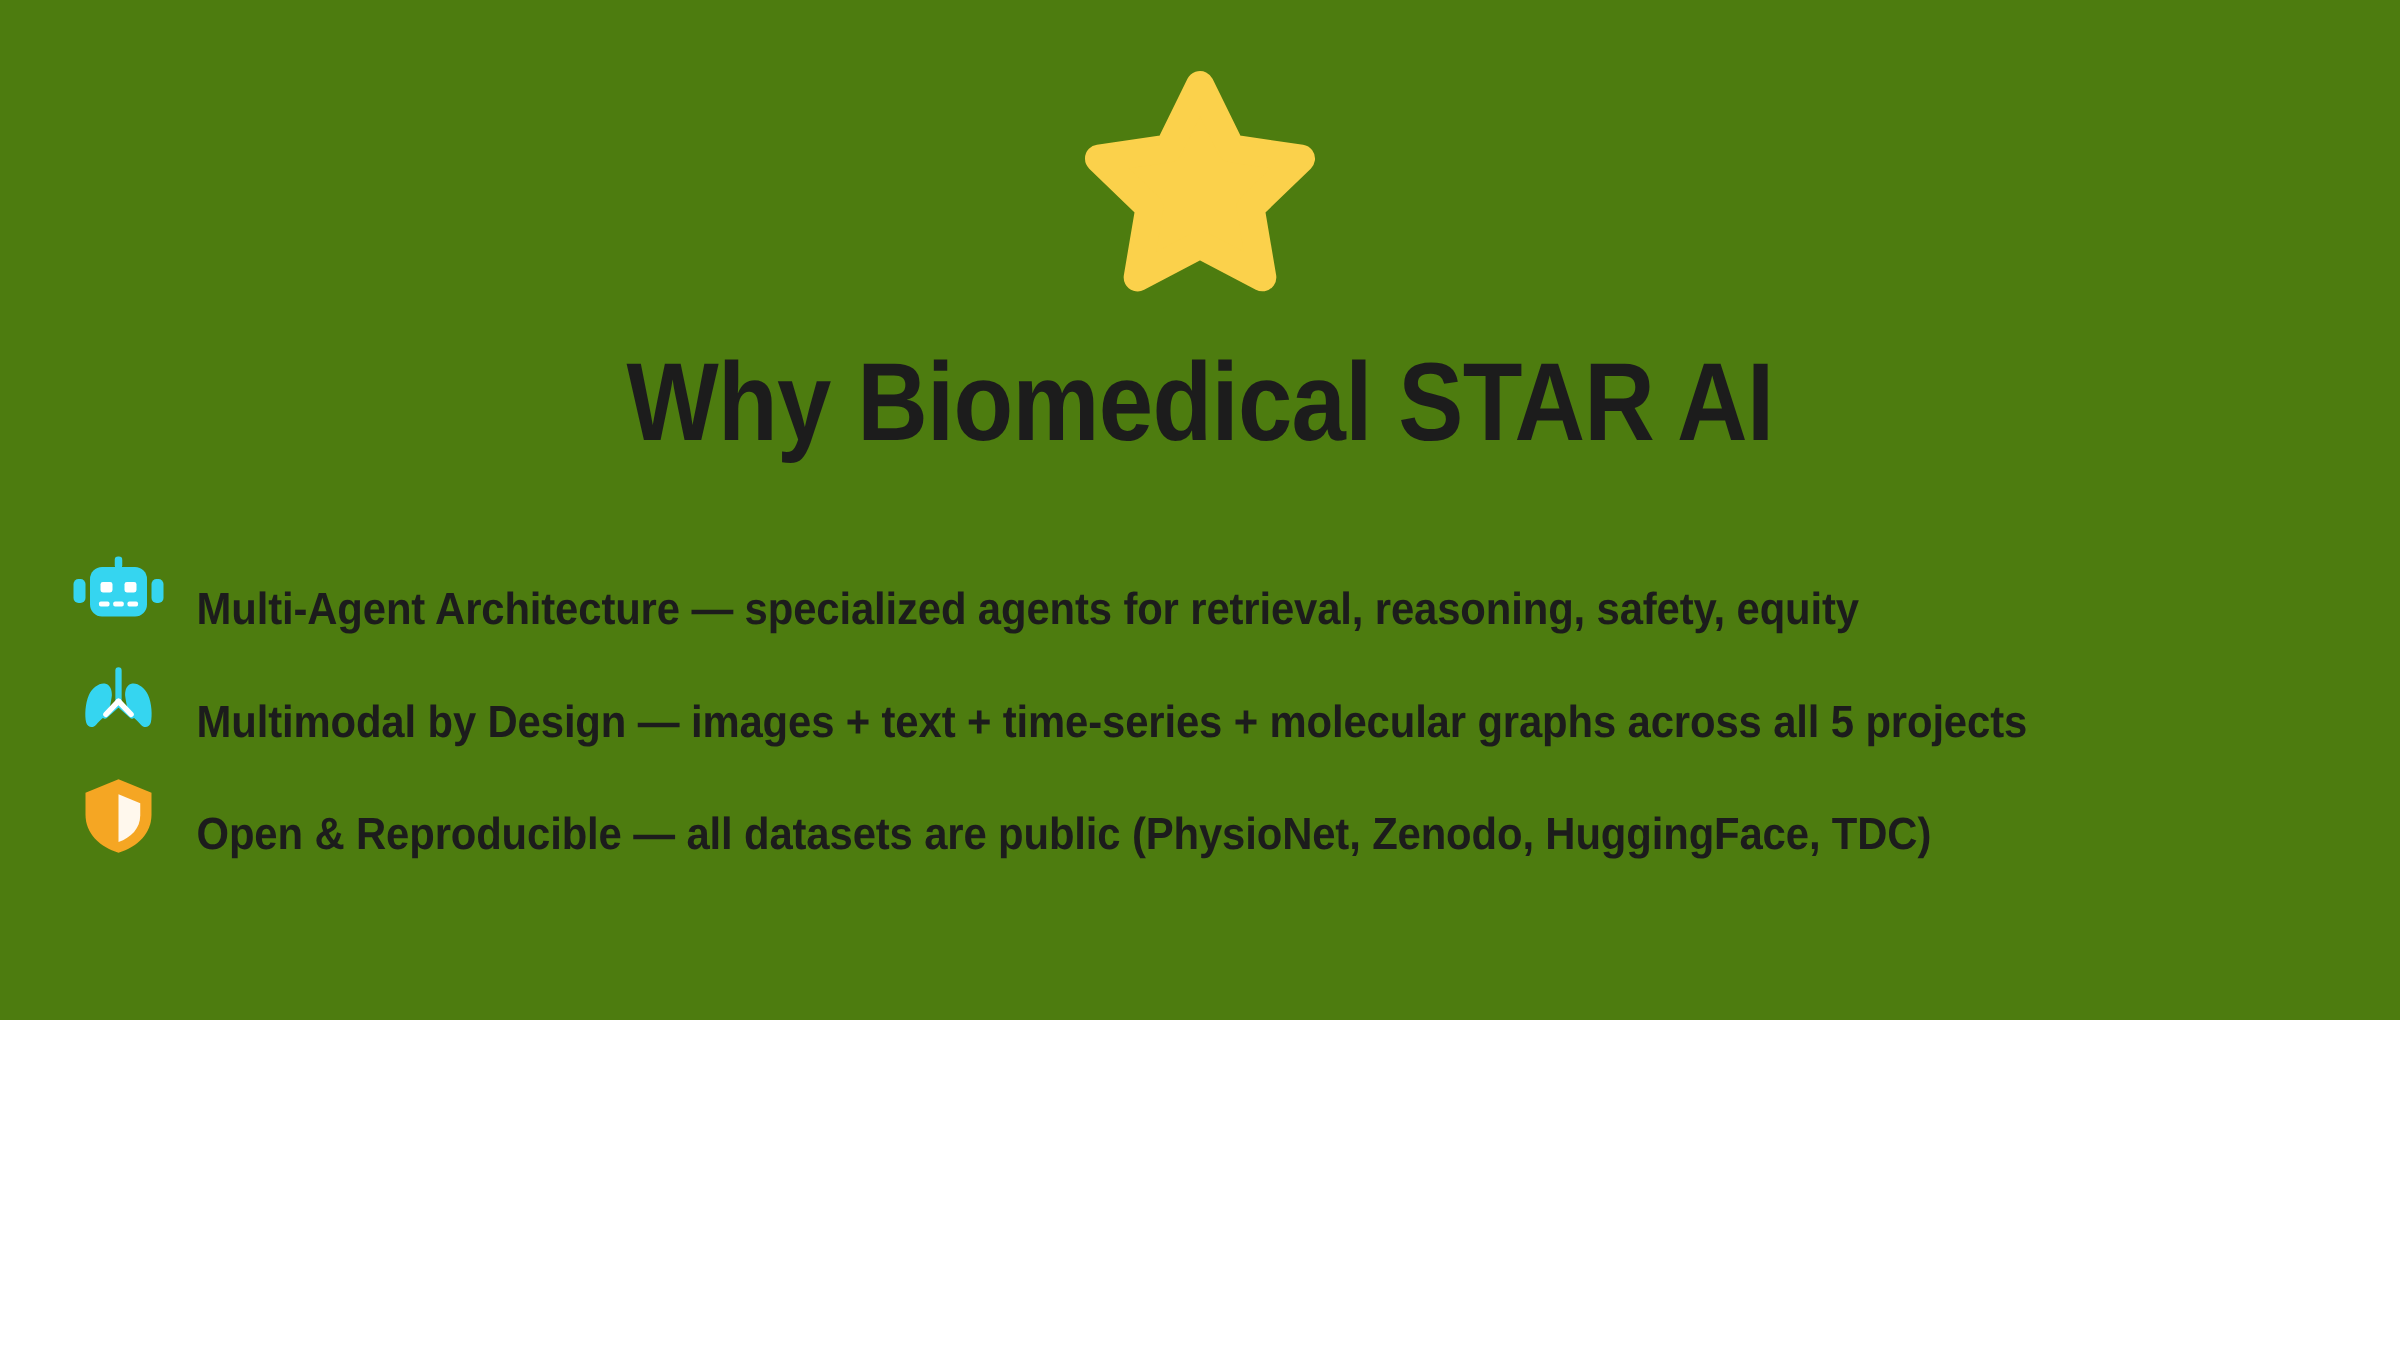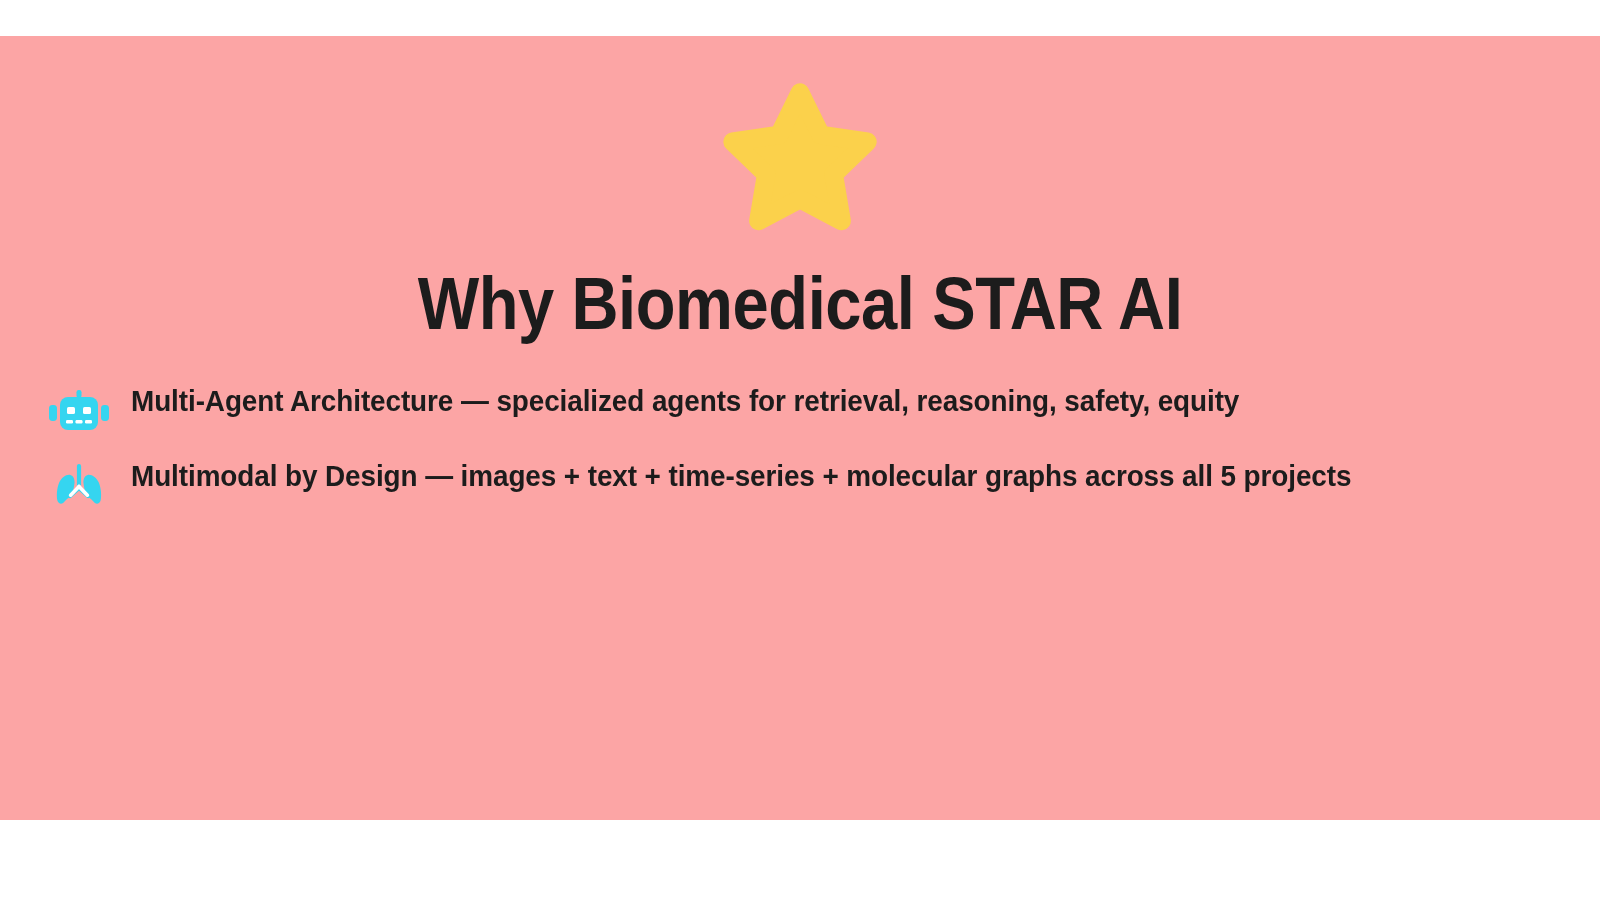--- a/index.html
+++ b/index.html
@@ -4,23 +4,22 @@
 <style>
   * { margin:0; padding:0; box-sizing:border-box; }
   html, body {
     width:1600px; height:900px;
     background:#ffffff;
     font-family:"Liberation Sans", sans-serif;
     overflow:hidden;
   }
   .slide {
     position:relative;
-    width:1600px; height:784px;
-    background:#fca5a5;
-    margin-top:36px;
+    width:1600px; height:680px;
+    background:#4d7c0f;
   }
 
   
   .hero-star {
     position:absolute;
     top:38px; left:0; right:0;
     display:flex; justify-content:center;
   }
   .hero-star svg { display:block; }
 
@@ -41,21 +40,21 @@
 
   
   .bullets {
     position:absolute;
     top:348px;
     left:40px;
     right:40px;
   }
   .bullet-row {
     display:flex;
-    align-items:flex-start;
+    align-items:flex-end;
     height:75px;
   }
   .bullet-icon {
     flex:0 0 auto;
     width:78px;
     height:58px;
     display:flex;
     align-items:center;
     justify-content:center;
   }
@@ -128,16 +127,25 @@
           <g fill="none" stroke="#ffffff" stroke-width="3.6" stroke-linecap="round" stroke-linejoin="round">
             <path d="M29 24.5 L20.6 33.2"></path>
             <path d="M29 24.5 L37.4 33.2"></path>
           </g>
         </svg>
       </span>
       <span class="bullet-text">Multimodal by Design — images + text + time-series + molecular graphs across all 5 projects</span>
     </div>
 
 
+    <div class="bullet-row">
+      <span class="bullet-icon">
+        <svg width="52" height="54" viewBox="0 0 52 54" aria-hidden="true">
+          <path fill="#F5A623" d="M26 2.5 L48 11.5 V26 c0 12.8 -9.6 21.6 -22 25.5 C13.6 47.6 4 38.8 4 26 V11.5 Z"></path>
+          <path fill="#ffffff" opacity="0.92" d="M26 12.5 L40.5 18.5 V26.5 c0 8.8 -6.2 14.9 -14.5 17.9 Z"></path>
+        </svg>
+      </span>
+      <span class="bullet-text">Open &amp; Reproducible — all datasets are public (PhysioNet, Zenodo, HuggingFace, TDC)</span>
+    </div>
 
 
   </div>
 </div>
 
 </body></html>

